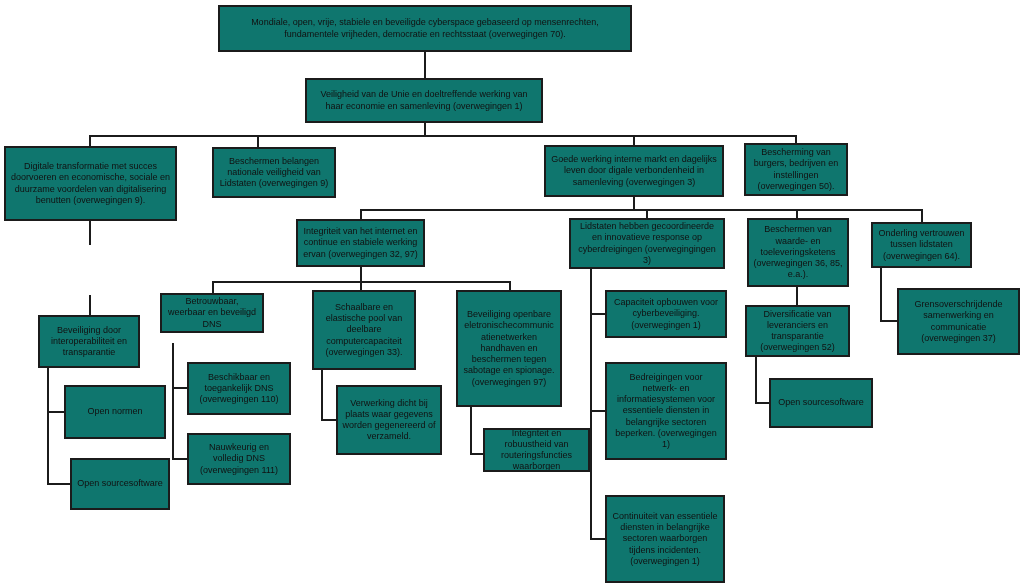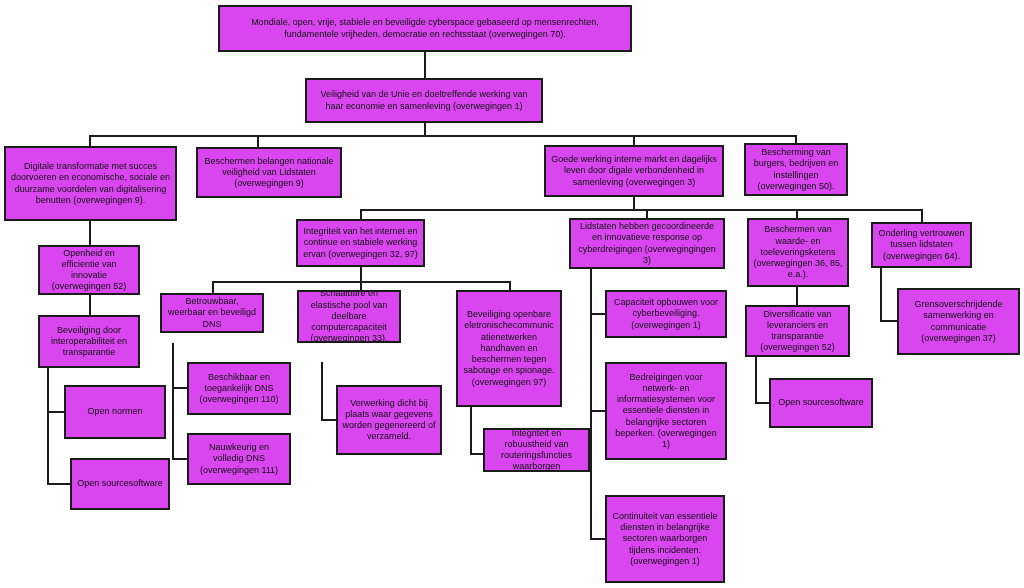--- a/index.html
+++ b/index.html
@@ -8,21 +8,21 @@
     width:1024px;height:588px;
     background:#ffffff;
     font-family:"Liberation Sans", sans-serif;
     color:#111;
     overflow:hidden;
   }
   .node{
     position:absolute;
     box-sizing:border-box;
     border:2px solid #1b1b1b;
-    background:#d946ef;
+    background:#0f766e;
     display:flex;
     align-items:center;
     justify-content:center;
     text-align:center;
     font-size:9px;
     line-height:1.25;
     padding:2px 4px;
     overflow:hidden;
     overflow-wrap:anywhere;
     z-index:2;
@@ -77,39 +77,38 @@
     <div class="line" style="left:755px;top:357px;width:2px;height:47px"></div>
     <div class="line" style="left:757px;top:402px;width:13px;height:2px"></div>
     <div class="line" style="left:880px;top:268px;width:2px;height:54px"></div>
     <div class="line" style="left:882px;top:320px;width:16px;height:2px"></div>
   </div>
 
   <div class="node" style="left:218px;top:5px;width:414px;height:47px">Mondiale, open, vrije, stabiele en beveiligde cyberspace gebaseerd op mensenrechten, fundamentele vrijheden, democratie en rechtsstaat (overwegingen 70).</div>
   <div class="node" style="left:305px;top:78px;width:238px;height:45px">Veiligheid van de Unie en doeltreffende werking van haar economie en samenleving (overwegingen 1)</div>
 
   <div class="node" style="left:4px;top:146px;width:173px;height:75px">Digitale transformatie met succes doorvoeren en economische, sociale en duurzame voordelen van digitalisering benutten (overwegingen 9).</div>
-  <div class="node" style="left:196px;top:147px;width:146px;height:51px">Beschermen belangen nationale veiligheid van Lidstaten (overwegingen 9)</div>
+  <div class="node" style="left:212px;top:147px;width:124px;height:51px">Beschermen belangen nationale veiligheid van Lidstaten (overwegingen 9)</div>
   <div class="node" style="left:544px;top:145px;width:180px;height:52px">Goede werking interne markt en dagelijks leven door digale verbondenheid in samenleving (overwegingen 3)</div>
   <div class="node" style="left:744px;top:143px;width:104px;height:53px">Bescherming van burgers, bedrijven en instellingen (overwegingen 50).</div>
 
-  <div class="node" style="left:38px;top:245px;width:102px;height:50px">Openheid en efficientie van innovatie (overwegingen 52)</div>
   <div class="node" style="left:64px;top:385px;width:102px;height:54px">Open normen</div>
   <div class="node" style="left:38px;top:315px;width:102px;height:53px">Beveiliging door interoperabiliteit en transparantie</div>
   <div class="node" style="left:70px;top:458px;width:100px;height:52px">Open sourcesoftware</div>
 
   <div class="node" style="left:296px;top:219px;width:129px;height:48px">Integriteit van het internet en continue en stabiele werking ervan (overwegingen 32, 97)</div>
   <div class="node" style="left:569px;top:218px;width:156px;height:51px">Lidstaten hebben gecoordineerde en innovatieve response op cyberdreigingen (overwegingingen 3)</div>
   <div class="node" style="left:747px;top:218px;width:102px;height:69px">Beschermen van waarde- en toeleveringsketens (overwegingen 36, 85, e.a.).</div>
   <div class="node" style="left:871px;top:222px;width:101px;height:46px">Onderling vertrouwen tussen lidstaten (overwegingen 64).</div>
 
   <div class="node" style="left:160px;top:293px;width:104px;height:40px">Betrouwbaar, weerbaar en beveiligd DNS</div>
   <div class="node" style="left:187px;top:362px;width:104px;height:53px">Beschikbaar en toegankelijk DNS (overwegingen 110)</div>
   <div class="node" style="left:187px;top:433px;width:104px;height:52px">Nauwkeurig en volledig DNS (overwegingen 111)</div>
 
-  <div class="node" style="left:297px;top:290px;width:104px;height:53px">Schaalbare en elastische pool van deelbare computercapaciteit (overwegingen 33).</div>
+  <div class="node" style="left:312px;top:290px;width:104px;height:80px">Schaalbare en elastische pool van deelbare computercapaciteit (overwegingen 33).</div>
   <div class="node" style="left:336px;top:385px;width:106px;height:70px">Verwerking dicht bij plaats waar gegevens worden gegenereerd of verzameld.</div>
 
   <div class="node" style="left:456px;top:290px;width:106px;height:117px">Beveiliging openbare eletronischecommunicatienetwerken handhaven en beschermen tegen sabotage en spionage. (overwegingen 97)</div>
   <div class="node" style="left:483px;top:428px;width:107px;height:44px">Integriteit en robuustheid van routeringsfuncties waarborgen</div>
 
   <div class="node" style="left:605px;top:290px;width:122px;height:48px">Capaciteit opbouwen voor cyberbeveiliging. (overwegingen 1)</div>
   <div class="node" style="left:605px;top:362px;width:122px;height:98px">Bedreigingen voor netwerk- en informatiesystemen voor essentiele diensten in belangrijke sectoren beperken. (overwegingen 1)</div>
   <div class="node" style="left:605px;top:495px;width:120px;height:88px">Continuiteit van essentiele diensten in belangrijke sectoren waarborgen tijdens incidenten. (overwegingen 1)</div>
 
   <div class="node" style="left:745px;top:305px;width:105px;height:52px">Diversificatie van leveranciers en transparantie (overwegingen 52)</div>

